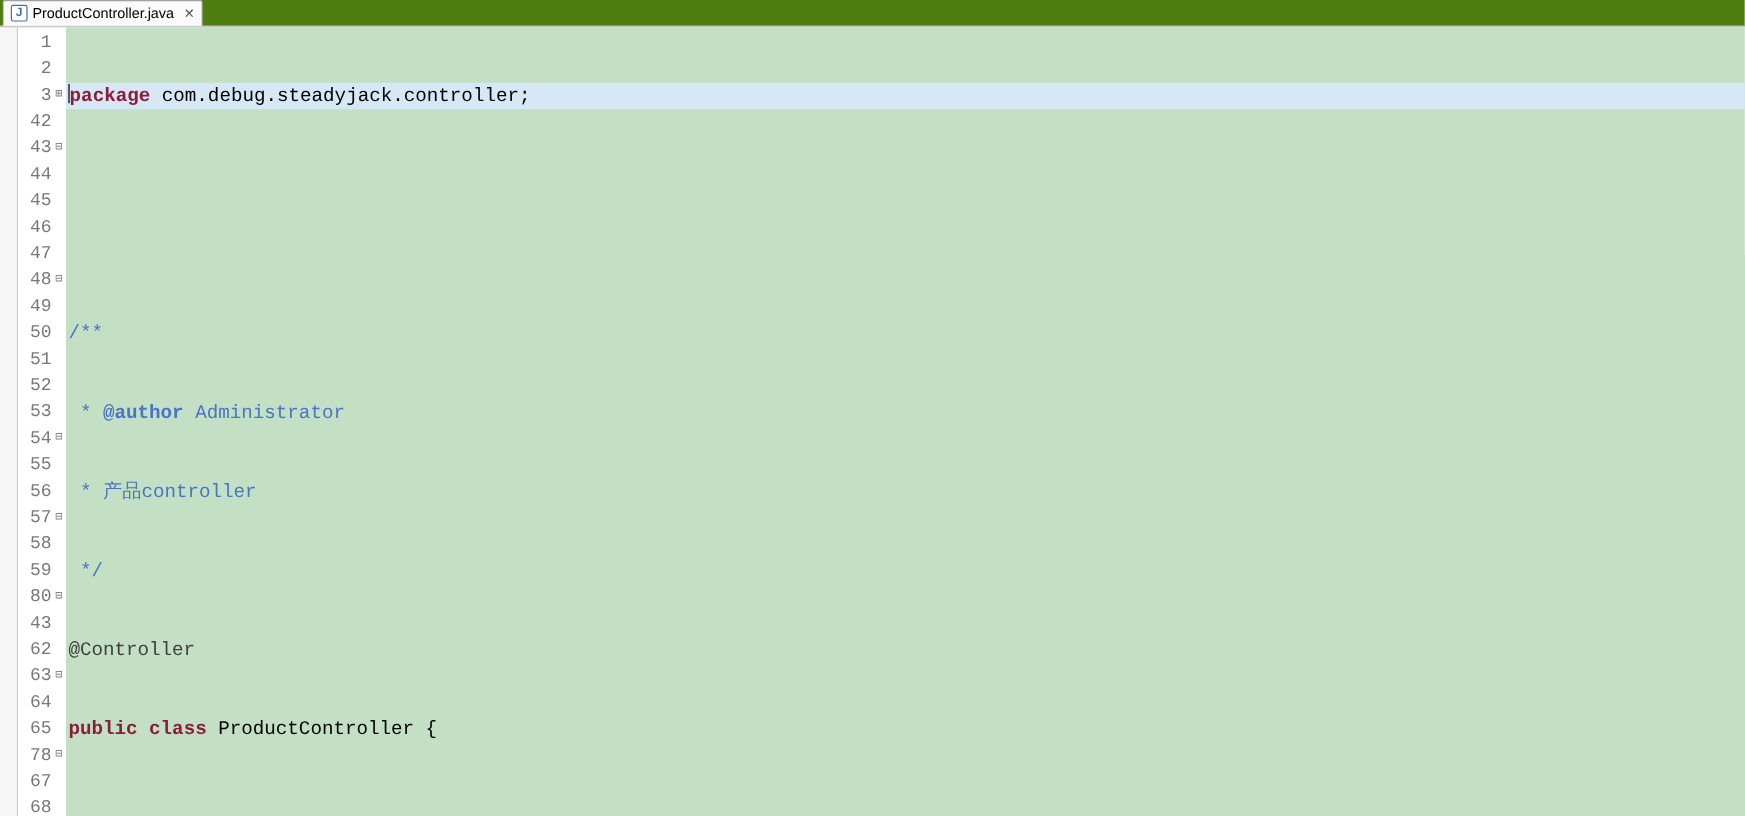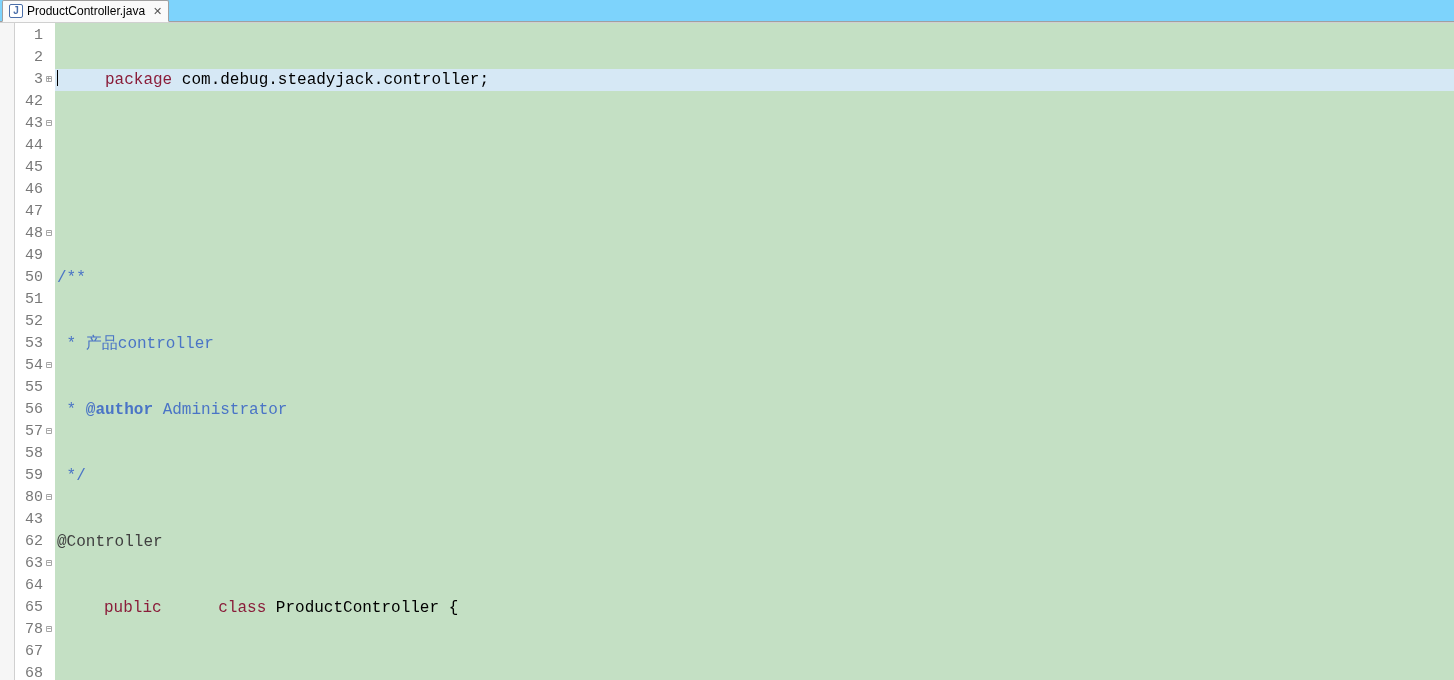--- a/index.html
+++ b/index.html
@@ -9,21 +9,21 @@
     height: 680px;
     overflow: hidden;
     background: #f0f0f0;
     font-family: "Microsoft YaHei", "SimSun", Tahoma, sans-serif;
     font-size: 12px;
     color: #000;
   }
   
   .tabbar {
     height: 22px;
-    background: #7dd3fc;
+    background: #4d7c0f;
     border-bottom: 1px solid #a0a0a0;
     display: flex;
     align-items: flex-end;
     padding-left: 2px;
     box-sizing: border-box;
   }
   .tab {
     display: flex;
     align-items: center;
     height: 20px;
@@ -134,21 +134,21 @@
     vertical-align: -2px;
   }
   .collapsed-box {
     display: inline-block;
     border: 1px solid #888;
     width: 10px;
     height: 10px;
     vertical-align: 1px;
   }
   
-  .kw   { color: #8a1d3a; font-weight: normal; margin-left: 47px; }
+  .kw   { color: #8a1d3a; font-weight: bold; }
   .ann  { color: #404040; }
   .cmt  { color: #4a74c6; }
   .tagcmt { color: #4a74c6; font-weight: bold; }
 </style>
 </head>
 <body>
 
 <div class="tabbar">
   <div class="tab">
     <span class="j-icon"></span>
@@ -279,22 +279,22 @@
       <div class="ln">
         <span class="num">68</span>
         <span class="fold"></span>
       </div>
     </div>
   <div class="code">
     <div class="line current"><span class="caret"></span><span class="kw">package</span><span> com.debug.steadyjack.controller;</span></div>
     <div class="line"><span></span></div>
     <div class="line"><span></span></div>
     <div class="line"><span class="cmt">/**</span></div>
+    <div class="line"><span class="cmt"> * </span><span class="tagcmt">@author</span><span class="cmt"> Administrator</span></div>
     <div class="line"><span class="cmt"> * </span><span class="cmt">产品controller</span></div>
-    <div class="line"><span class="cmt"> * </span><span class="tagcmt">@author</span><span class="cmt"> Administrator</span></div>
     <div class="line"><span class="cmt"> */</span></div>
     <div class="line"><span class="ann">@Controller</span></div>
     <div class="line"><span class="kw">public</span> <span class="kw">class</span><span> ProductController {</span></div>
     
     
     
     
     
     
     

